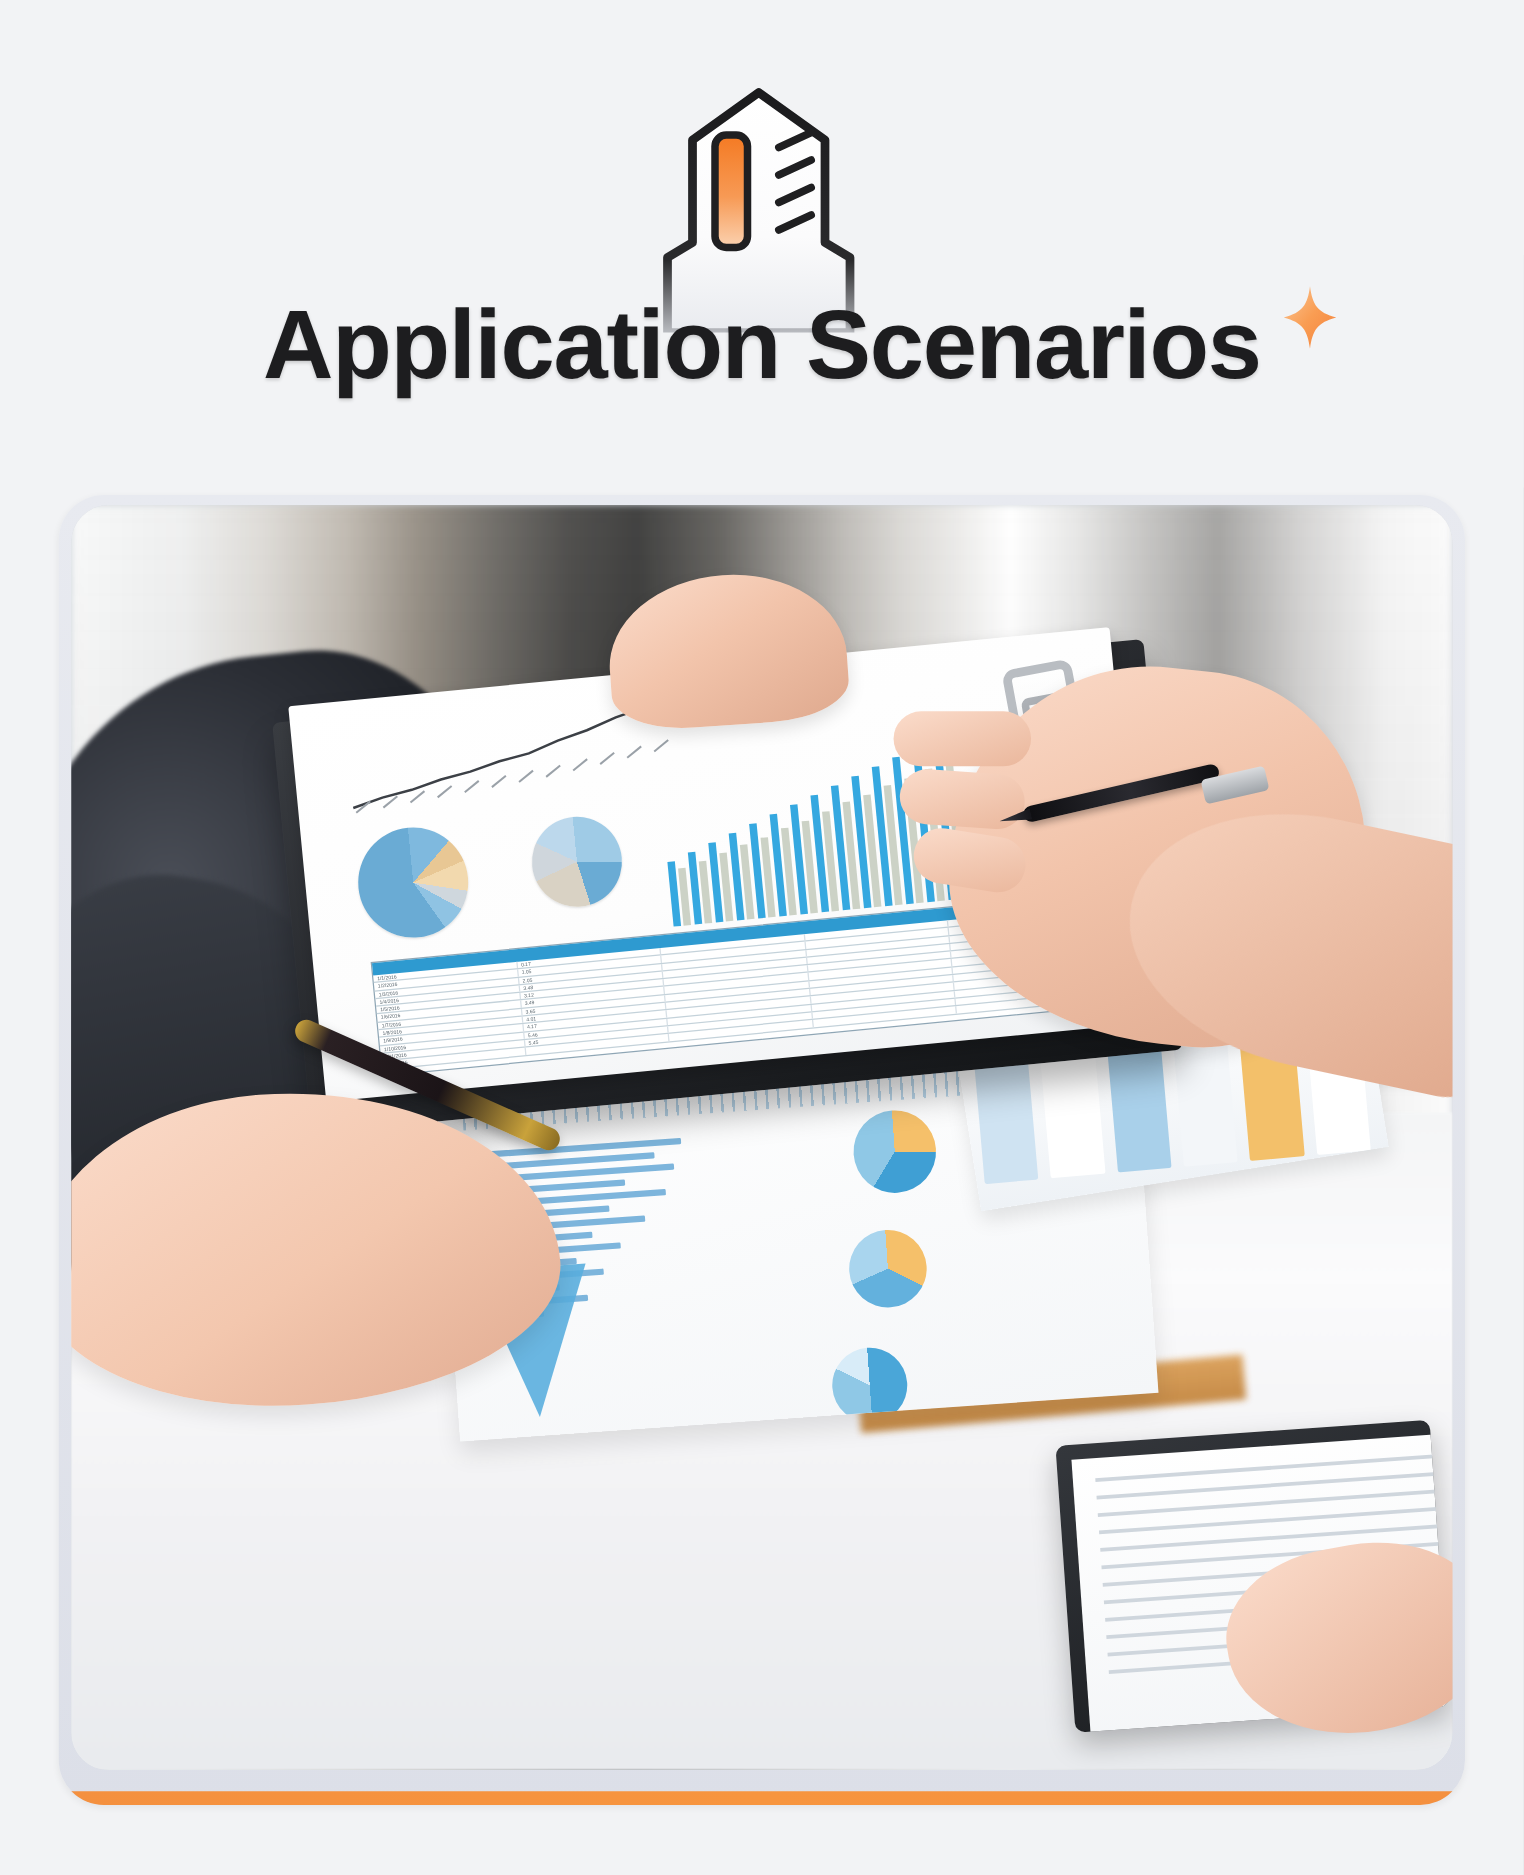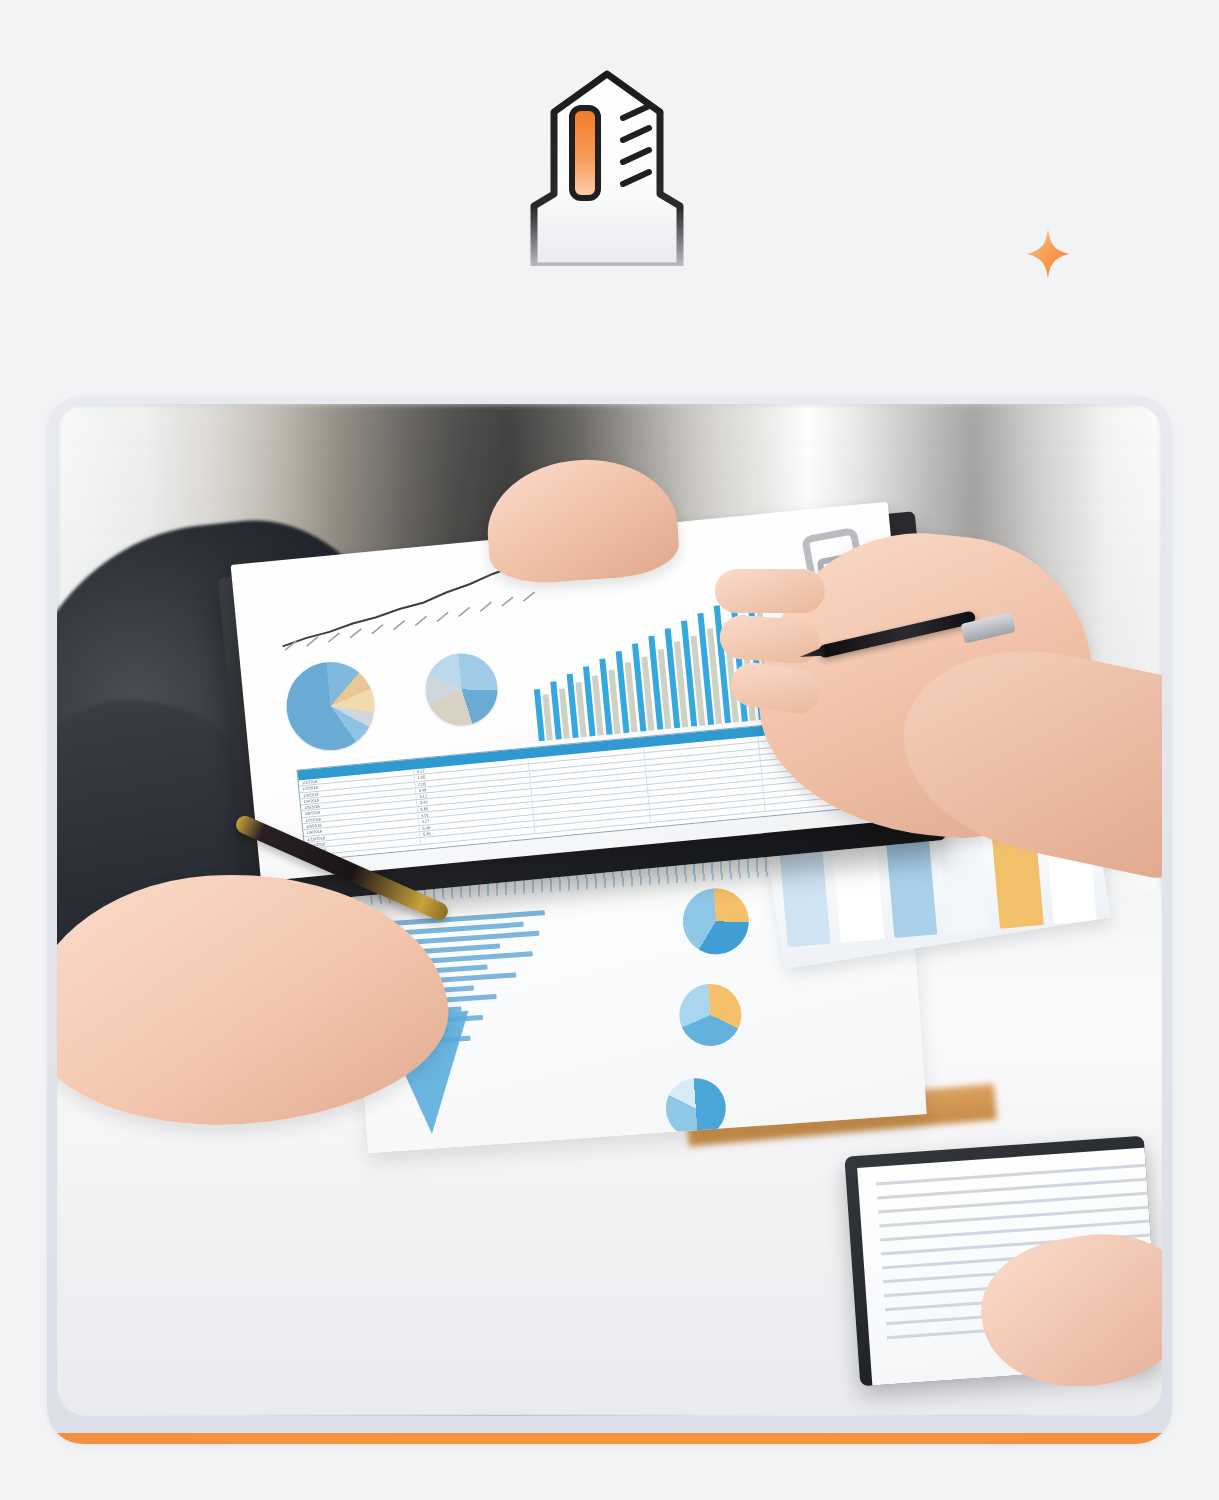--- a/index.html
+++ b/index.html
@@ -474,20 +474,23 @@
       <rect x="75" y="42" width="26" height="90" rx="9" fill="url(#winOrange)" stroke="#1f1f21" stroke-width="6"></rect>
       <g stroke="#1f1f21" stroke-width="6" stroke-linecap="round">
         <line x1="126" y1="52" x2="152" y2="40"></line>
         <line x1="126" y1="74" x2="152" y2="62"></line>
         <line x1="126" y1="96" x2="152" y2="84"></line>
         <line x1="126" y1="118" x2="152" y2="106"></line>
       </g>
     </svg>
   </div>
 
+  <div class="title-row">
+    <span class="page-title">Application Scenarios</span>
+  </div>
 
   <div class="sparkle">
     <svg width="44" height="52" viewBox="0 0 44 52" xmlns="http://www.w3.org/2000/svg">
       <defs>
         <linearGradient id="sparkGrad" x1="0" y1="0" x2="1" y2="1">
           <stop offset="0%" stop-color="#fbc899"></stop>
           <stop offset="50%" stop-color="#f99d53"></stop>
           <stop offset="100%" stop-color="#f4803a"></stop>
         </linearGradient>
       </defs>

